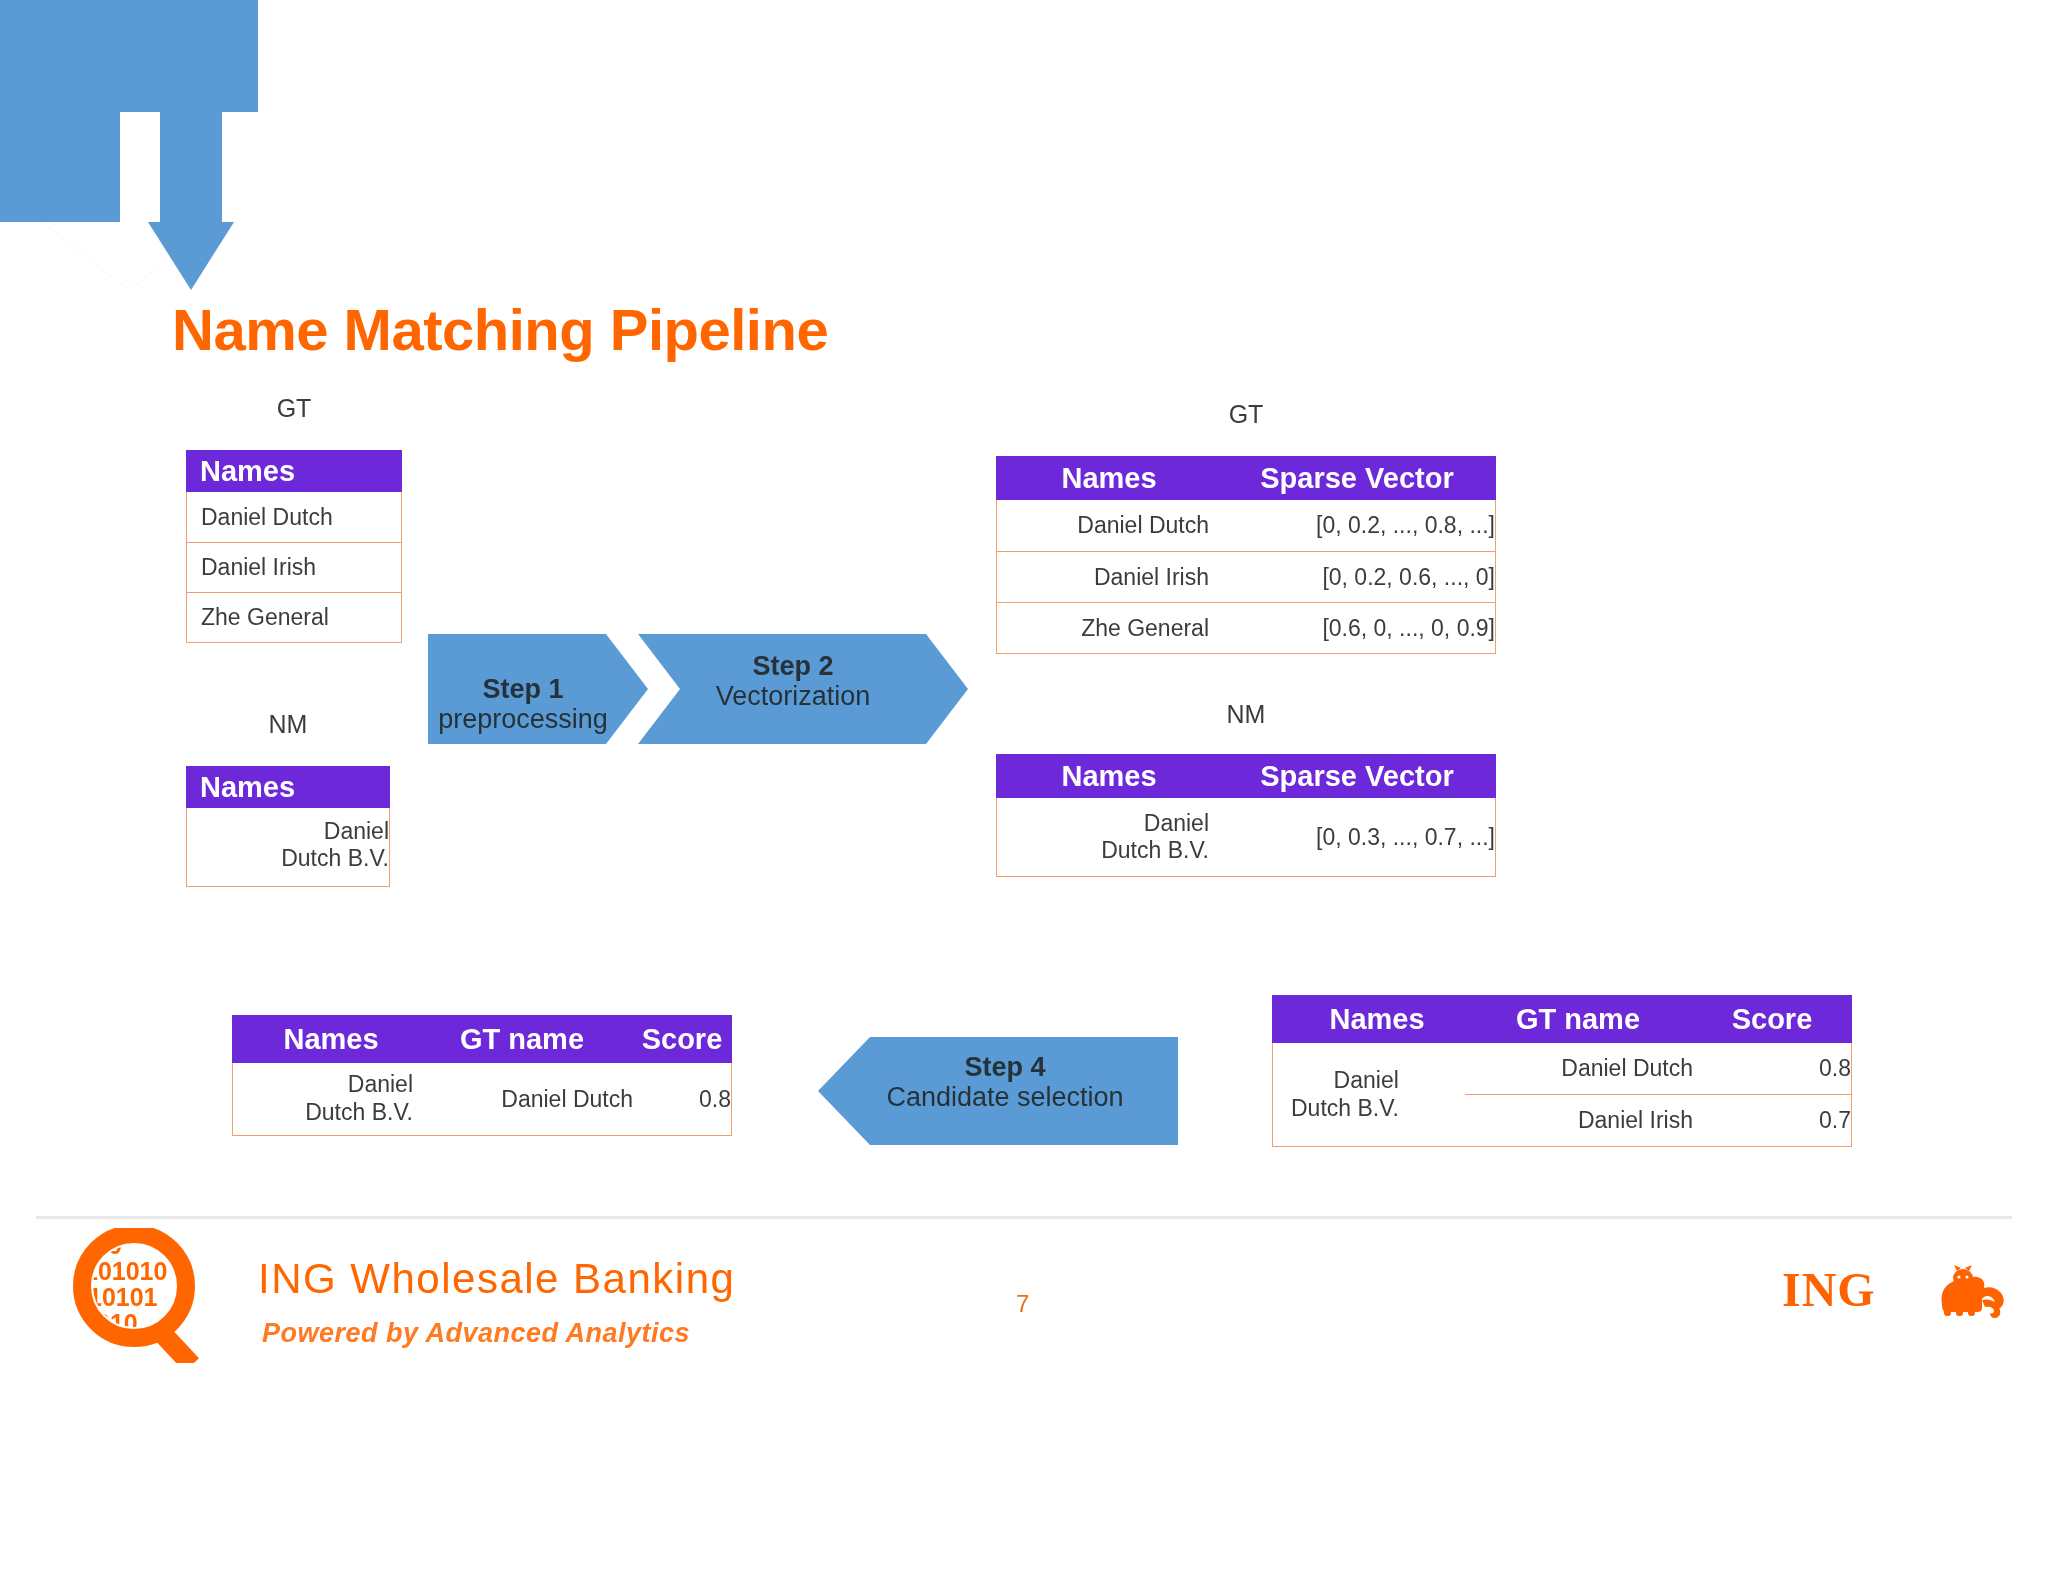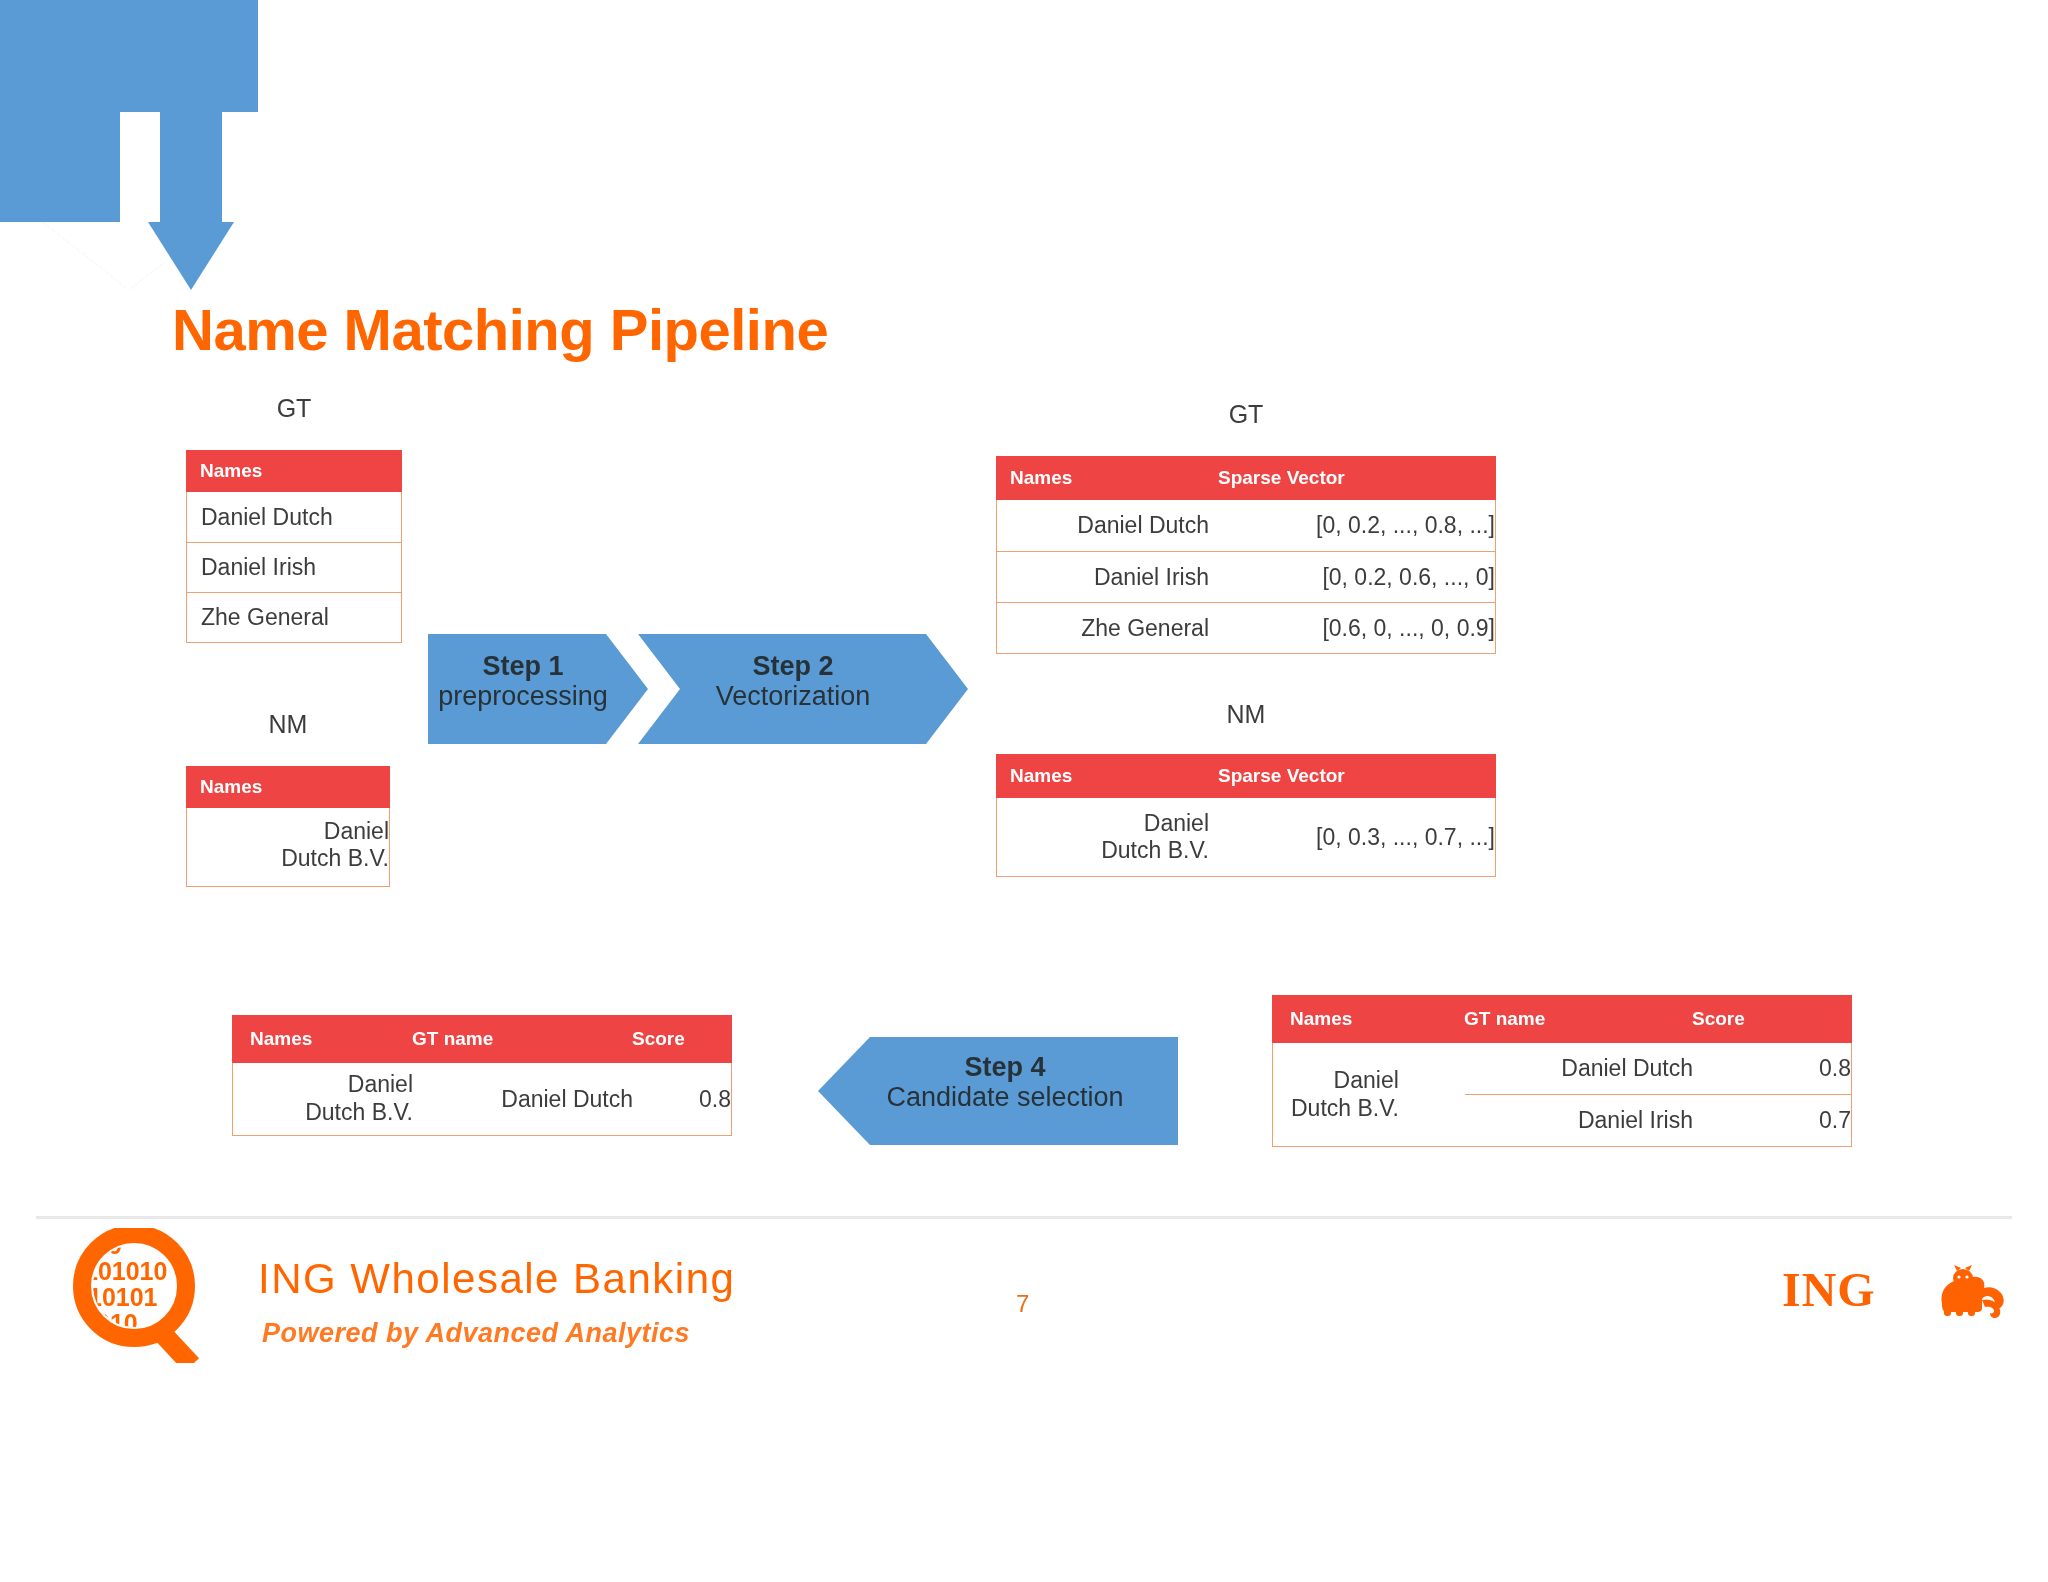--- a/index.html
+++ b/index.html
@@ -13,23 +13,23 @@
   
   #page-title{
     position:absolute;left:172px;top:296px;
     font-size:58px;font-weight:bold;letter-spacing:-0.5px;
     color:#ff6600;white-space:nowrap;
   }
 
   
   .tbl{position:absolute;box-sizing:border-box;}
   .tbl .hdr{
-    background:#ef4444;color:#ffffff;font-weight:bold;
+    background:#6d28d9;color:#ffffff;font-weight:bold;
     display:flex;align-items:center;
-    font-size:19px;box-sizing:border-box;
+    font-size:29px;box-sizing:border-box;text-align:center;
   }
   .tbl .row{
     display:flex;align-items:center;background:#ffffff;
     box-sizing:border-box;font-size:23px;color:#3c3c3c;
   }
   .tbl .row + .row{border-top:1px solid #f0a070;}
   .tbl .body{
     border:1px solid #f0a070;border-top:none;box-sizing:border-box;text-align:right;
   }
   .cap{
@@ -98,21 +98,21 @@
 
   #arrow-step1{
     left:428px;top:634px;width:220px;height:110px;
     clip-path:polygon(0 0,178px 0,220px 55px,178px 110px,0 110px,42px 55px);
   }
   #arrow-step1.nolead{clip-path:polygon(0 0,178px 0,220px 55px,178px 110px,0 110px);}
   #arrow-step2{
     left:638px;top:634px;width:330px;height:110px;
     clip-path:polygon(0 0,288px 0,330px 55px,288px 110px,0 110px,42px 55px);
   }
-  #txt-step1{left:428px;top:651px;width:190px;}
+  #txt-step1{left:428px;top:674px;width:190px;}
   #txt-step2{left:648px;top:651px;width:290px;}
 
   
   #arrow-step3{left:1545px;top:645px;width:258px;height:290px;background:none;}
   #txt-step3{left:1545px;top:666px;width:258px;}
 
   
   #arrow-step4{
     left:818px;top:1037px;width:360px;height:108px;
     clip-path:polygon(52px 0,360px 0,360px 108px,52px 108px,0 54px);

